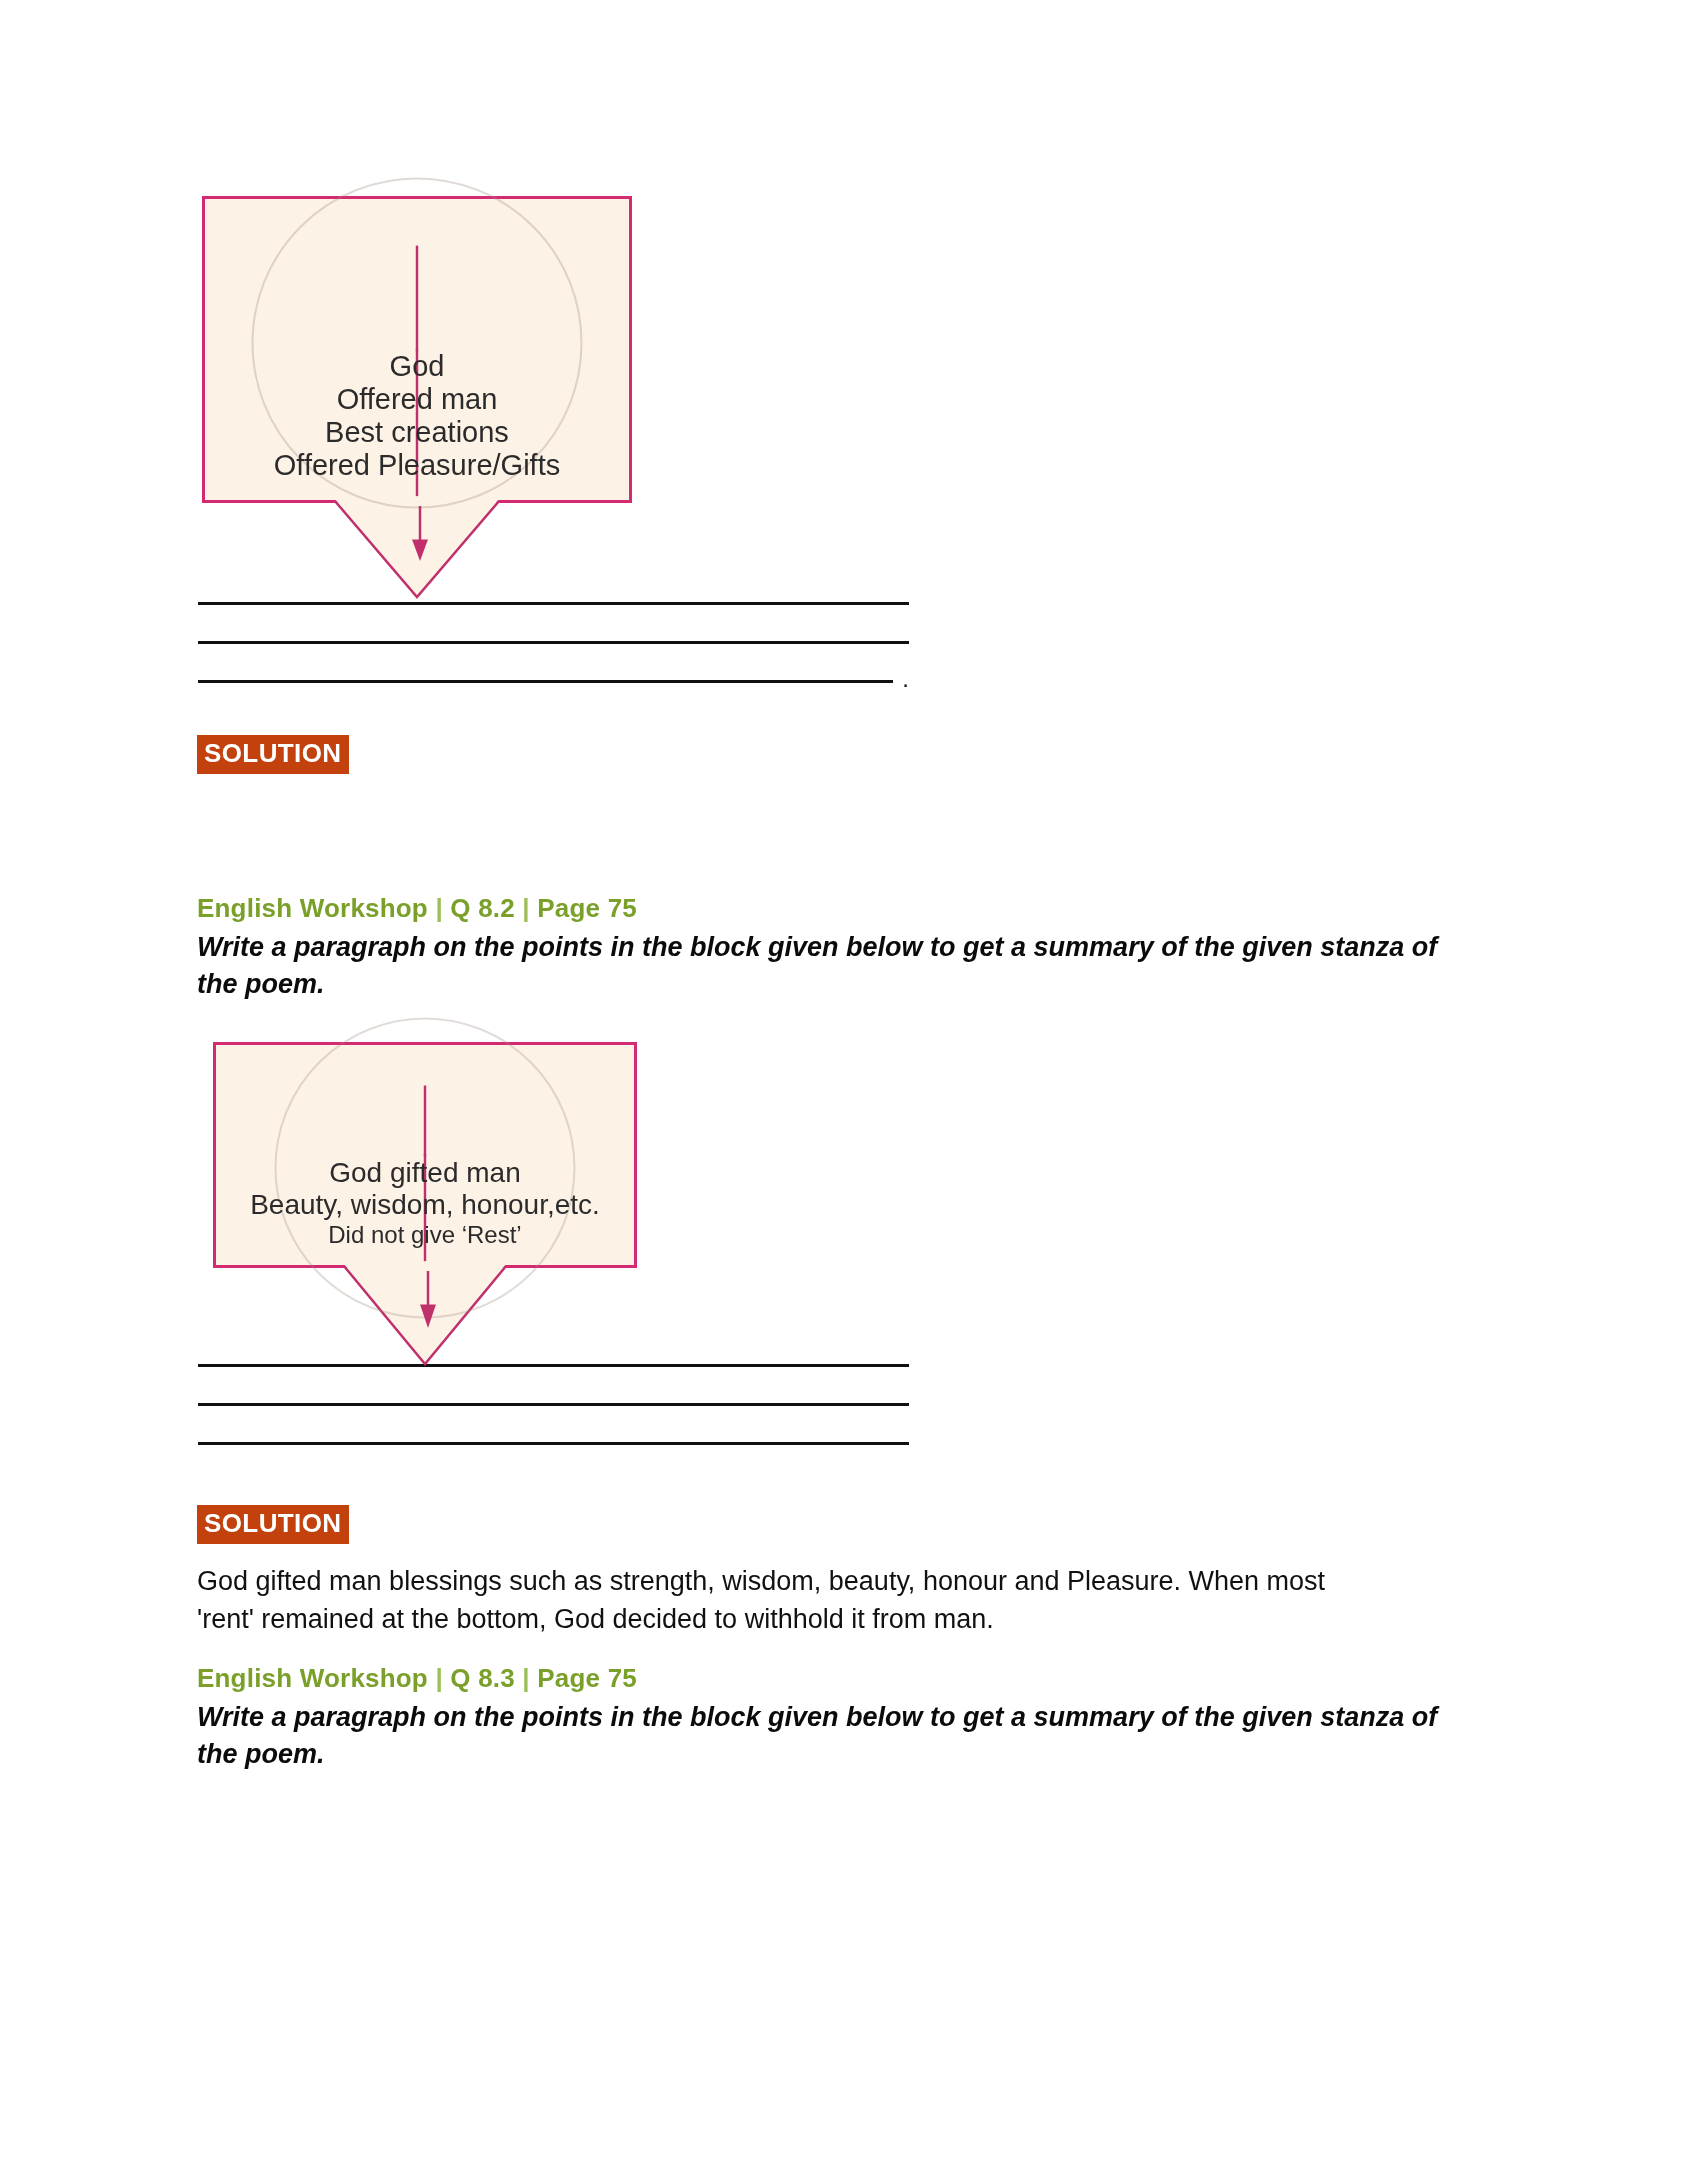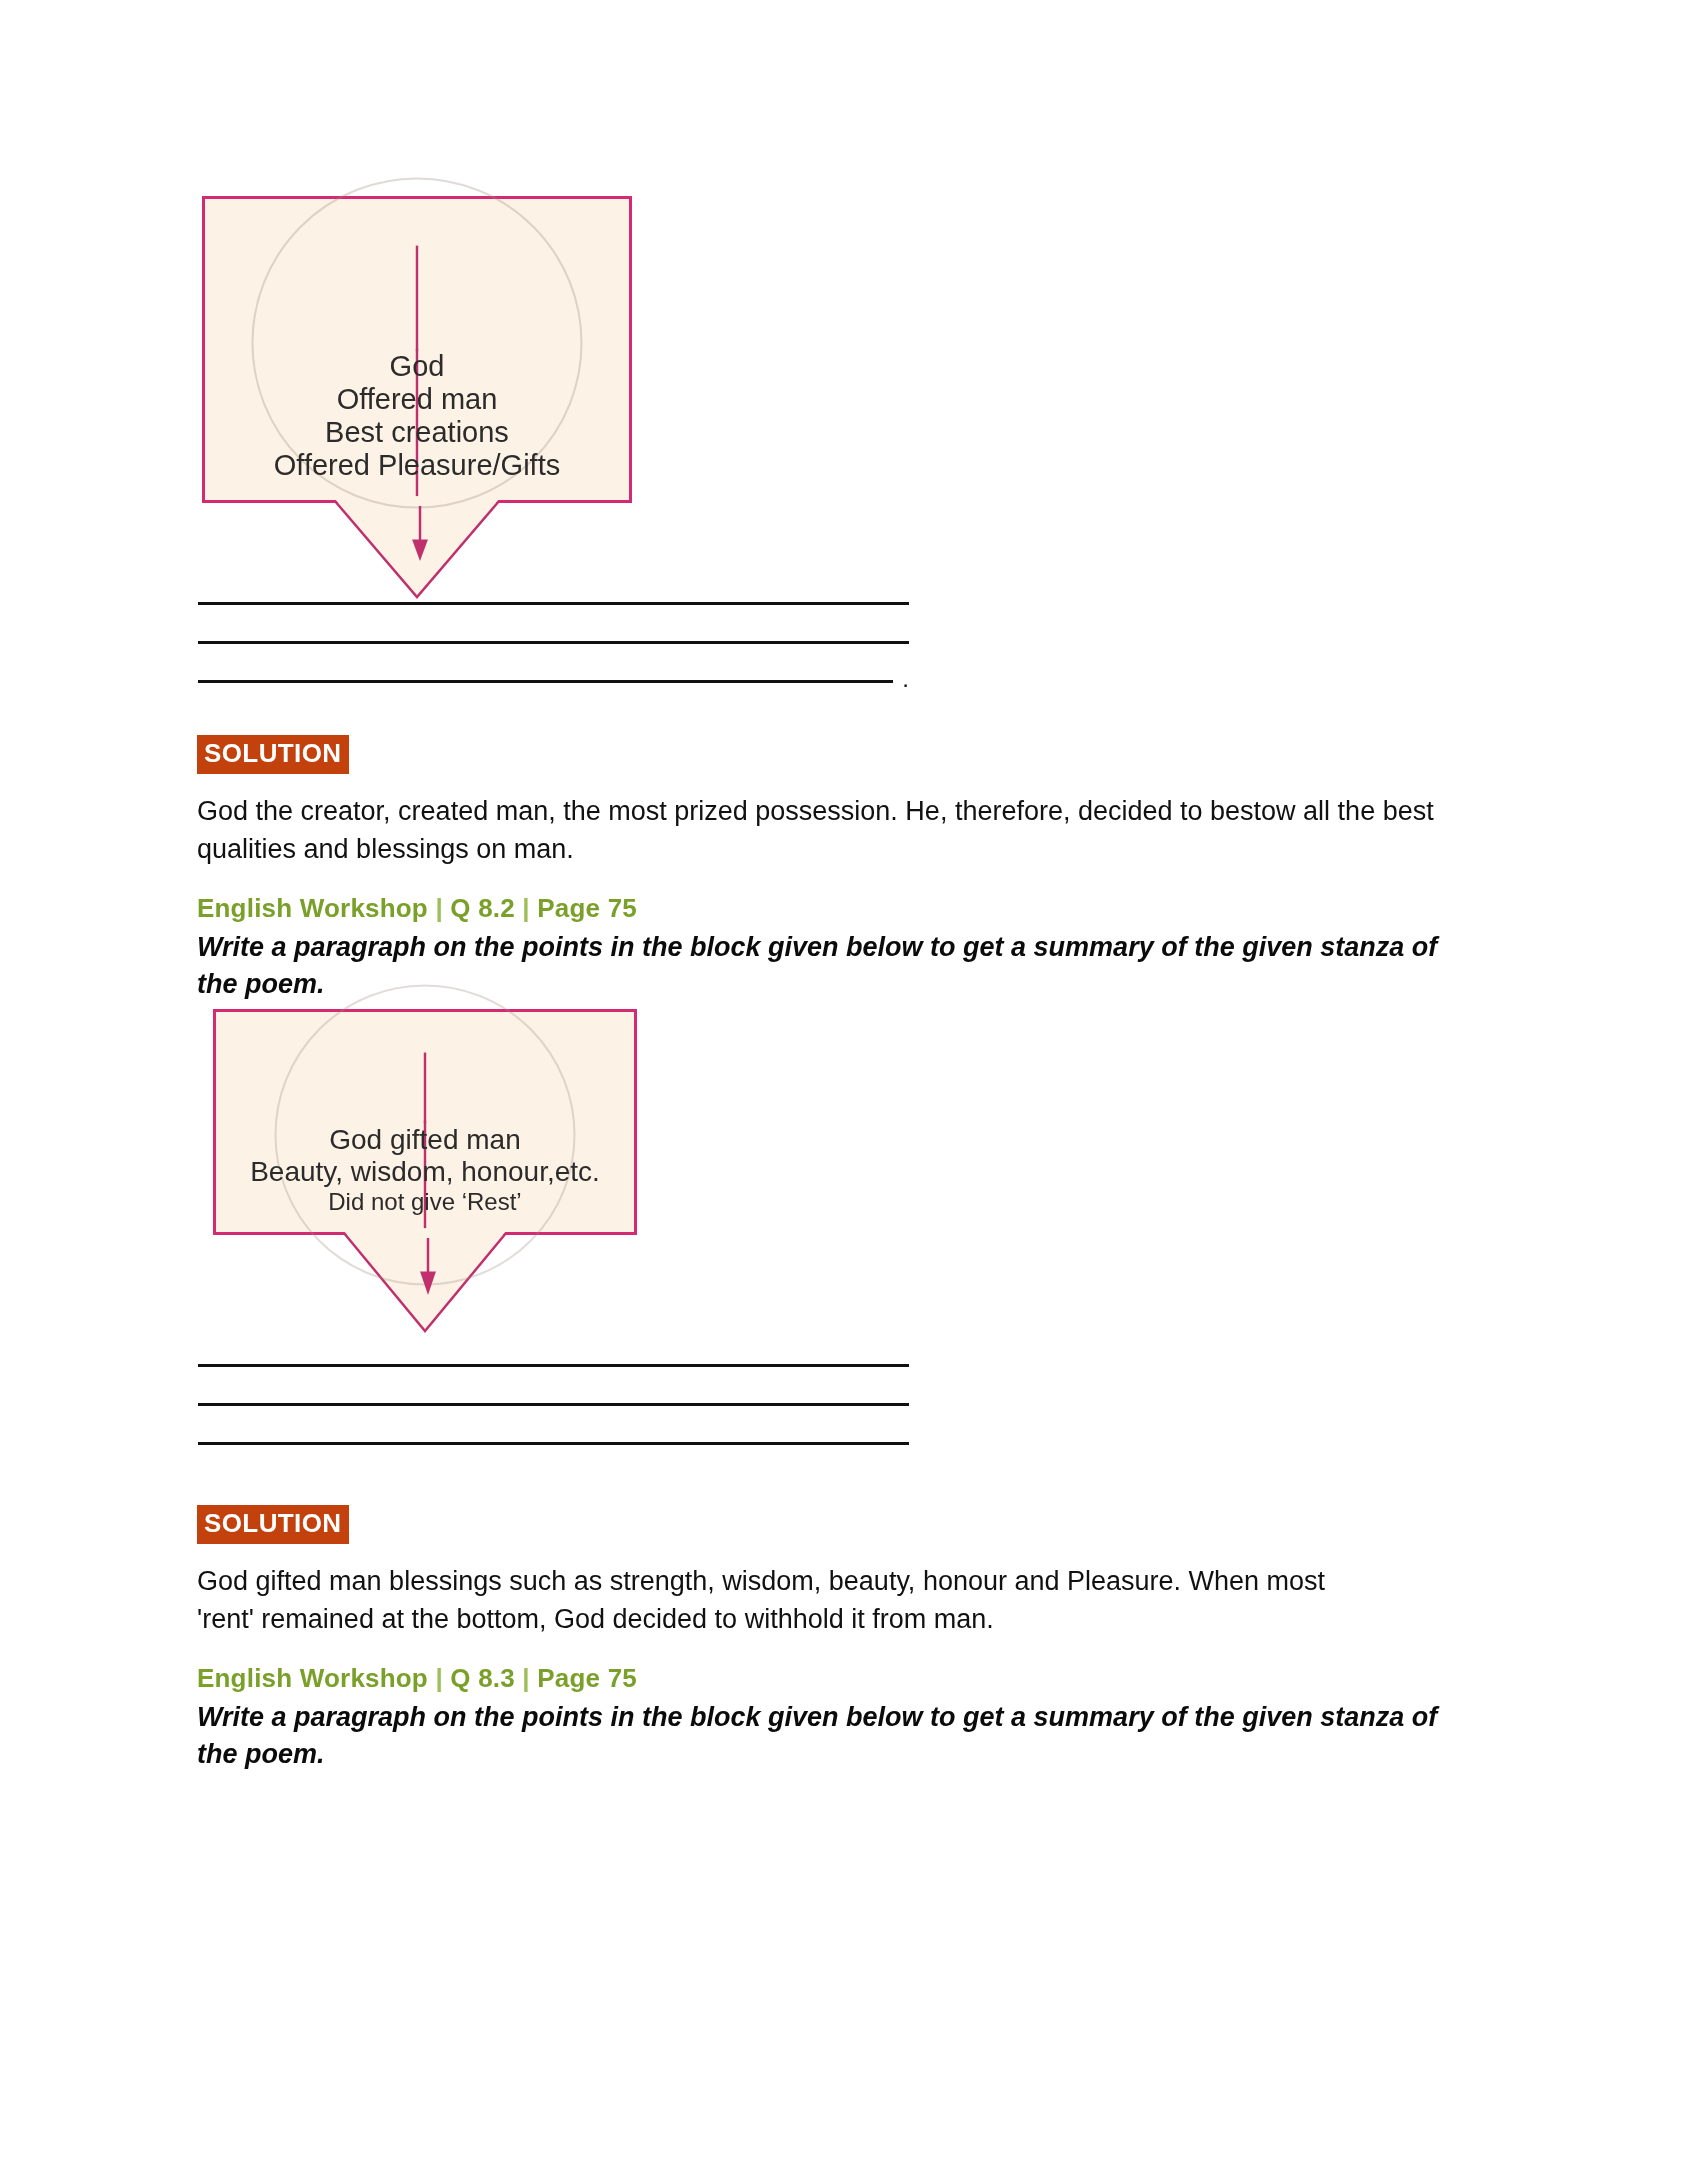--- a/index.html
+++ b/index.html
@@ -183,33 +183,32 @@
   <div class="rules" style="left:198px; top:602px; width:711px;">
     <div class="rule" style="margin-top:0px;"></div>
     <div class="rule" style="margin-top:36px;"></div>
     <div class="rule" style="margin-top:36px; width:695px;">
       <span class="dot">.</span>
     </div>
   </div>
 
   <div class="solution-badge" style="left:197px; top:735px;">SOLUTION</div>
 
-  <div class="para" style="left:197px; top:792px; width:1238px;">God the creator, created man, the most prized possession. He, therefore, decided to bestow all the best qualities and blessings on man.</div>
 
   <div class="greenhead" style="left:197px; top:893px;">
     <span>English Workshop</span>
     <span class="sep">|</span>
     <span>Q 8.2</span>
     <span class="sep">|</span>
     <span>Page 75</span>
   </div>
 
   <div class="question" style="left:197px; top:929px; width:1262px;">Write a paragraph on the points in the block given below to get a summary of the given stanza of the poem.</div>
 
-  <div class="diagram" style="position:absolute; left:213px; top:1009px; width:424px;">
+  <div class="diagram" style="position:absolute; left:213px; top:1042px; width:424px;">
 
     <svg class="pointer-svg" style="top:223px; height:114px;" viewBox="0 0 428 115" preserveAspectRatio="none">
       <polygon points="133,0 214,100 295,0" fill="#fdf2e6" stroke="none"></polygon>
       <polyline points="133,2 214,100 295,2" fill="none" stroke="#c0306d" stroke-width="2.5"></polyline>
     </svg>
 
     <div class="box" style="width:424px; height:226px;">
       <div style="position:absolute;left:50%;top:56%;transform:translate(-50%,-50%);
                   width:297px;height:297px;border:2px solid rgba(160,140,128,0.30);
                   border-radius:50%;z-index:1;pointer-events:none;"></div>

